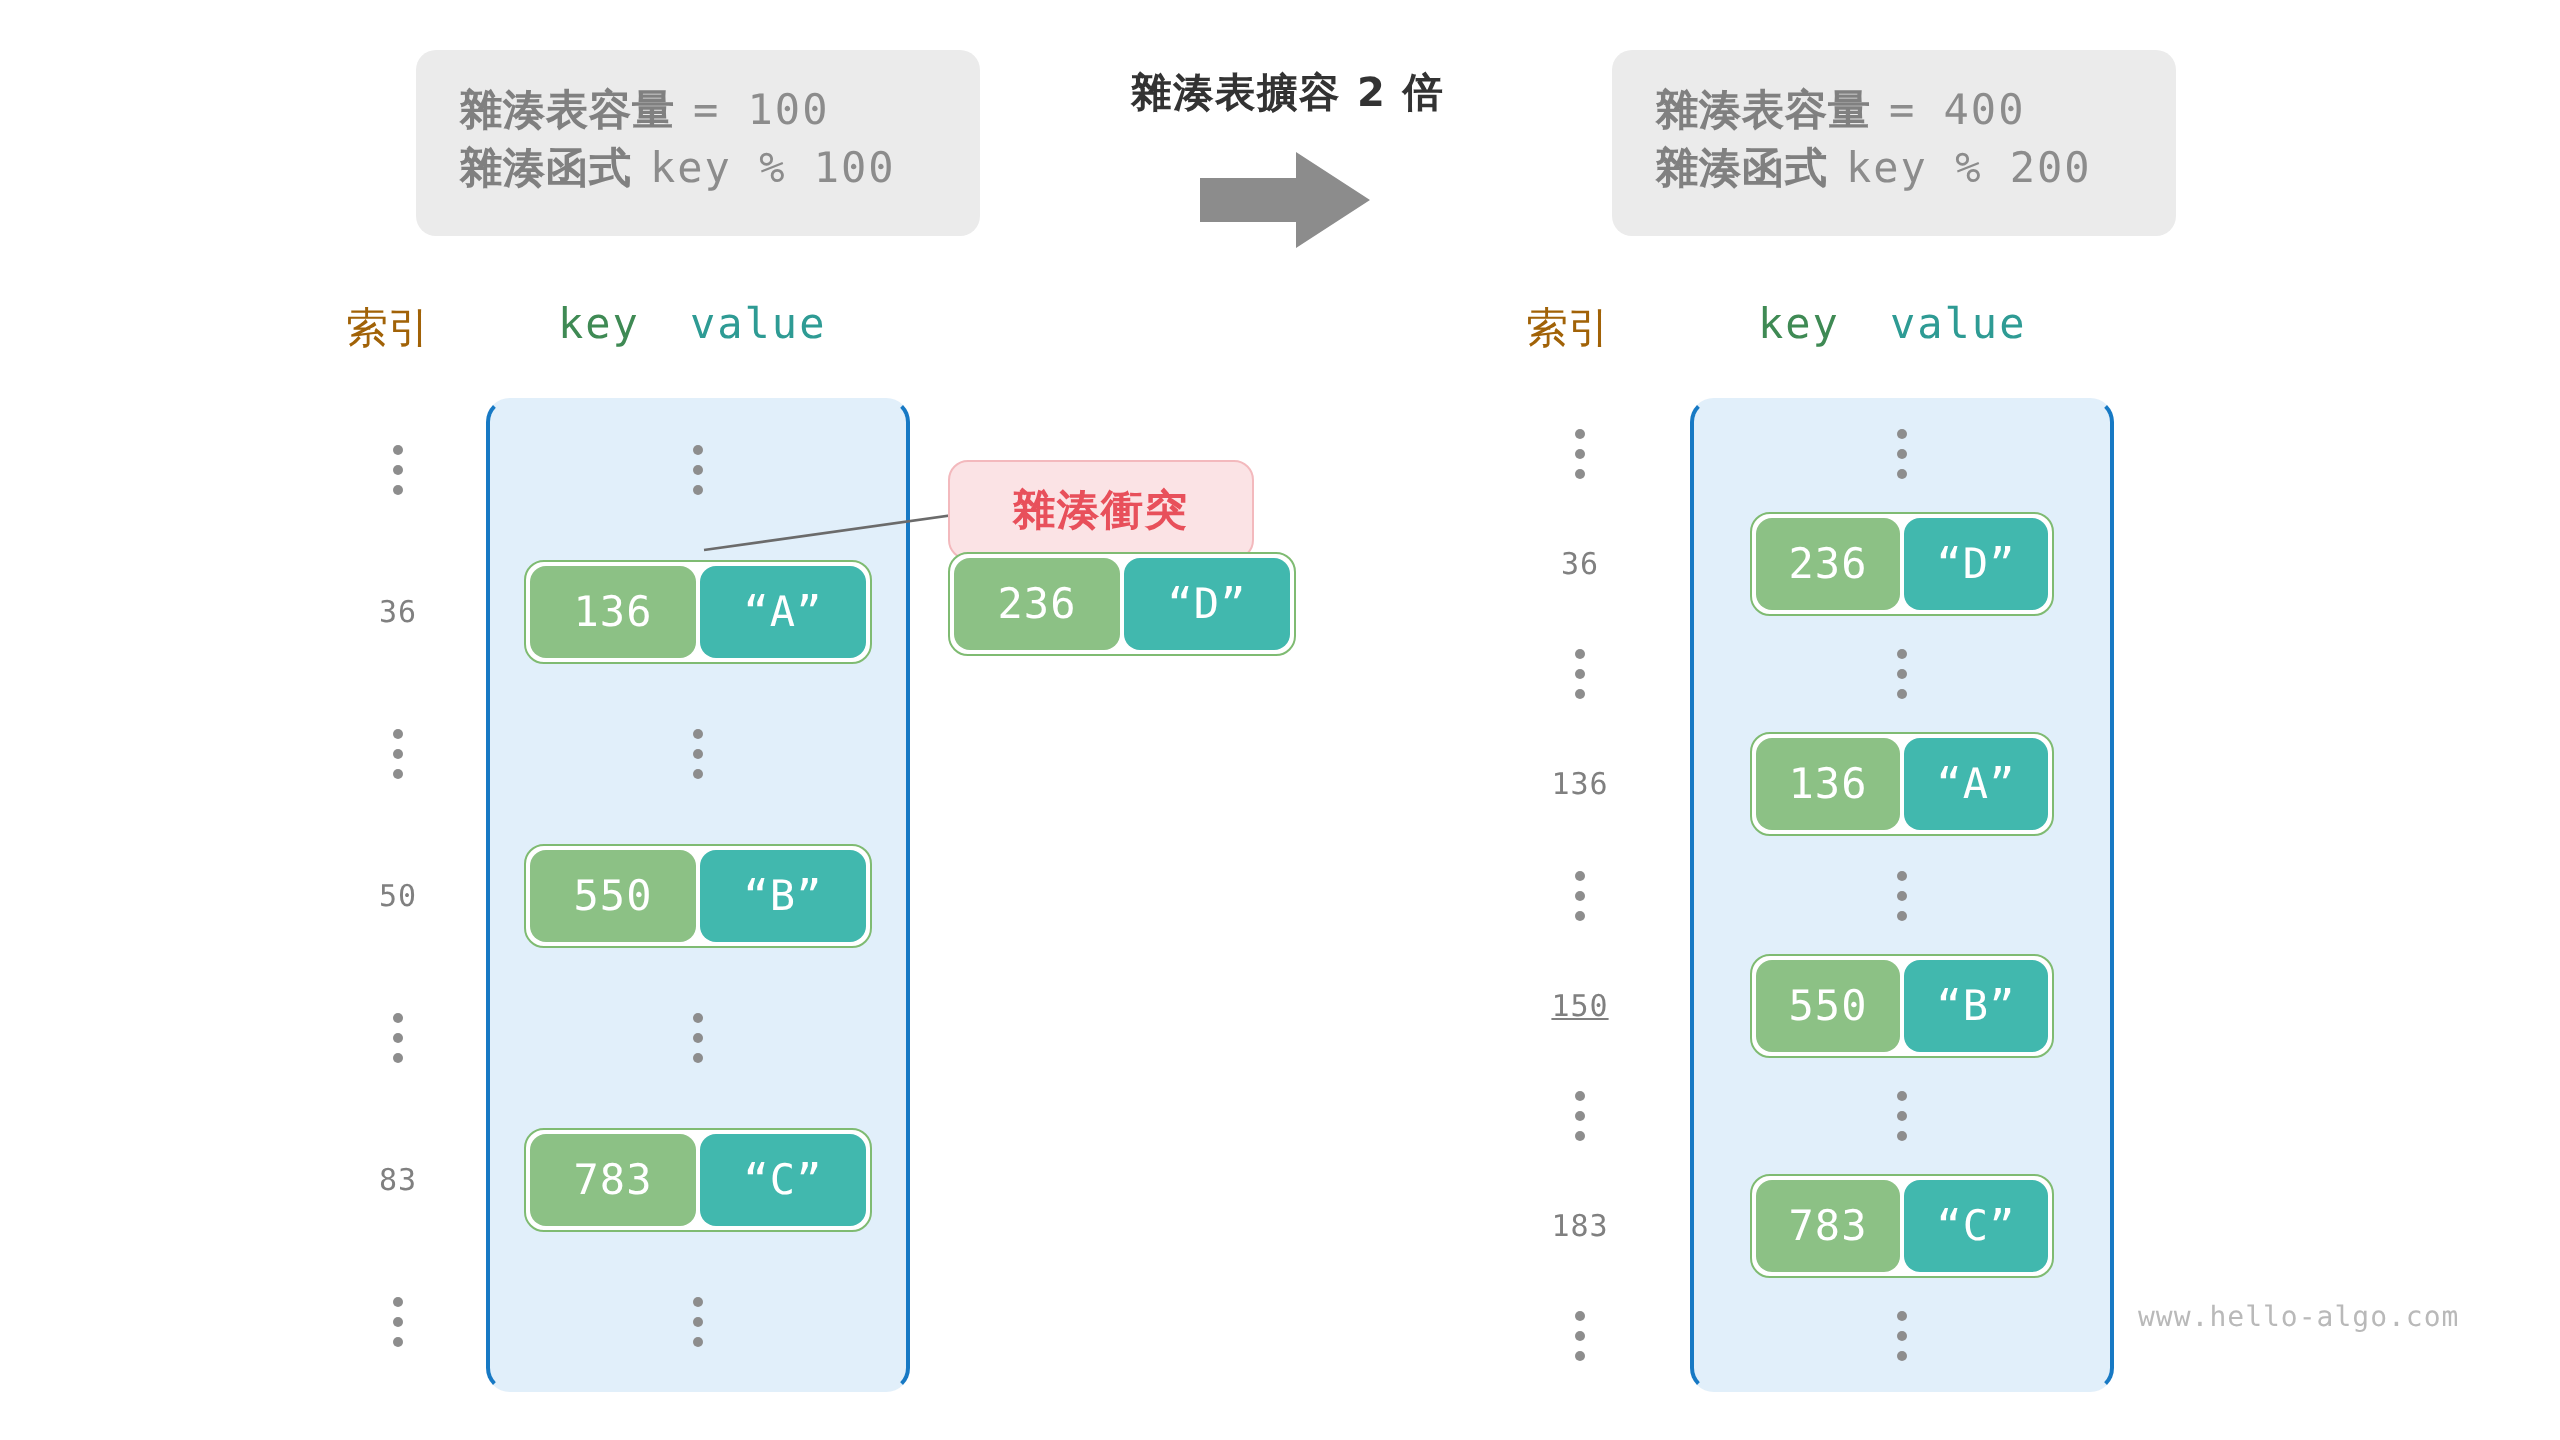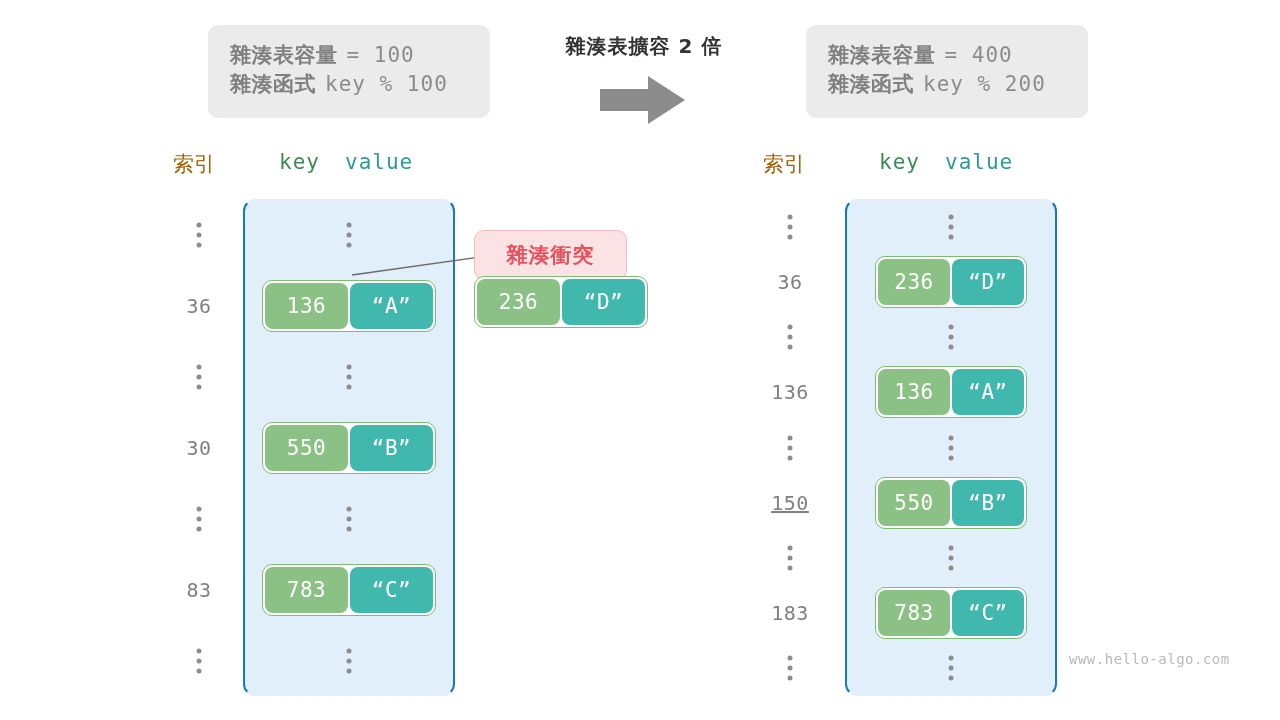--- a/index.html
+++ b/index.html
@@ -76,21 +76,21 @@
     box-sizing:border-box;
   }
 
   
   .idxcol{position:absolute;}
   .idxcell{
     position:absolute;
     width:100%;
     text-align:center;
     font-family:"DejaVu Sans Mono","Liberation Mono",monospace;
-    font-size:20px;
+    font-size:15px;
     color:#808080;
     letter-spacing:0.5px;
     transform:translateY(-50%);
   }
 
   
   .vdots{
     position:absolute;
     transform:translate(-50%,-50%);
     display:flex;flex-direction:column;
@@ -232,21 +232,21 @@
     <div class="vdots" style="left: 199px; top: 376.5px;">
       <i></i>
       <i></i>
       <i></i>
     </div>
     <div class="vdots" style="left: 349px; top: 376.5px;">
       <i></i>
       <i></i>
       <i></i>
     </div>
-    <div class="idxcell" style="left: 168px; width: 62px; top: 447.5px;">30</div>
+    <div class="idxcell" style="left: 168px; width: 62px; top: 447.5px;">50</div>
     <div class="pair" style="left: 262px; top: 447.5px; width: 174px; height: 52px;">
       <div class="kcell" style="width: 84px; height: 100%;">550</div>
       <div class="vcell" style="width: 84px; height: 100%; margin-left: 2px;">“B”</div>
     </div>
     <div class="vdots" style="left: 199px; top: 518.5px;">
       <i></i>
       <i></i>
       <i></i>
     </div>
     <div class="vdots" style="left: 349px; top: 518.5px;">

